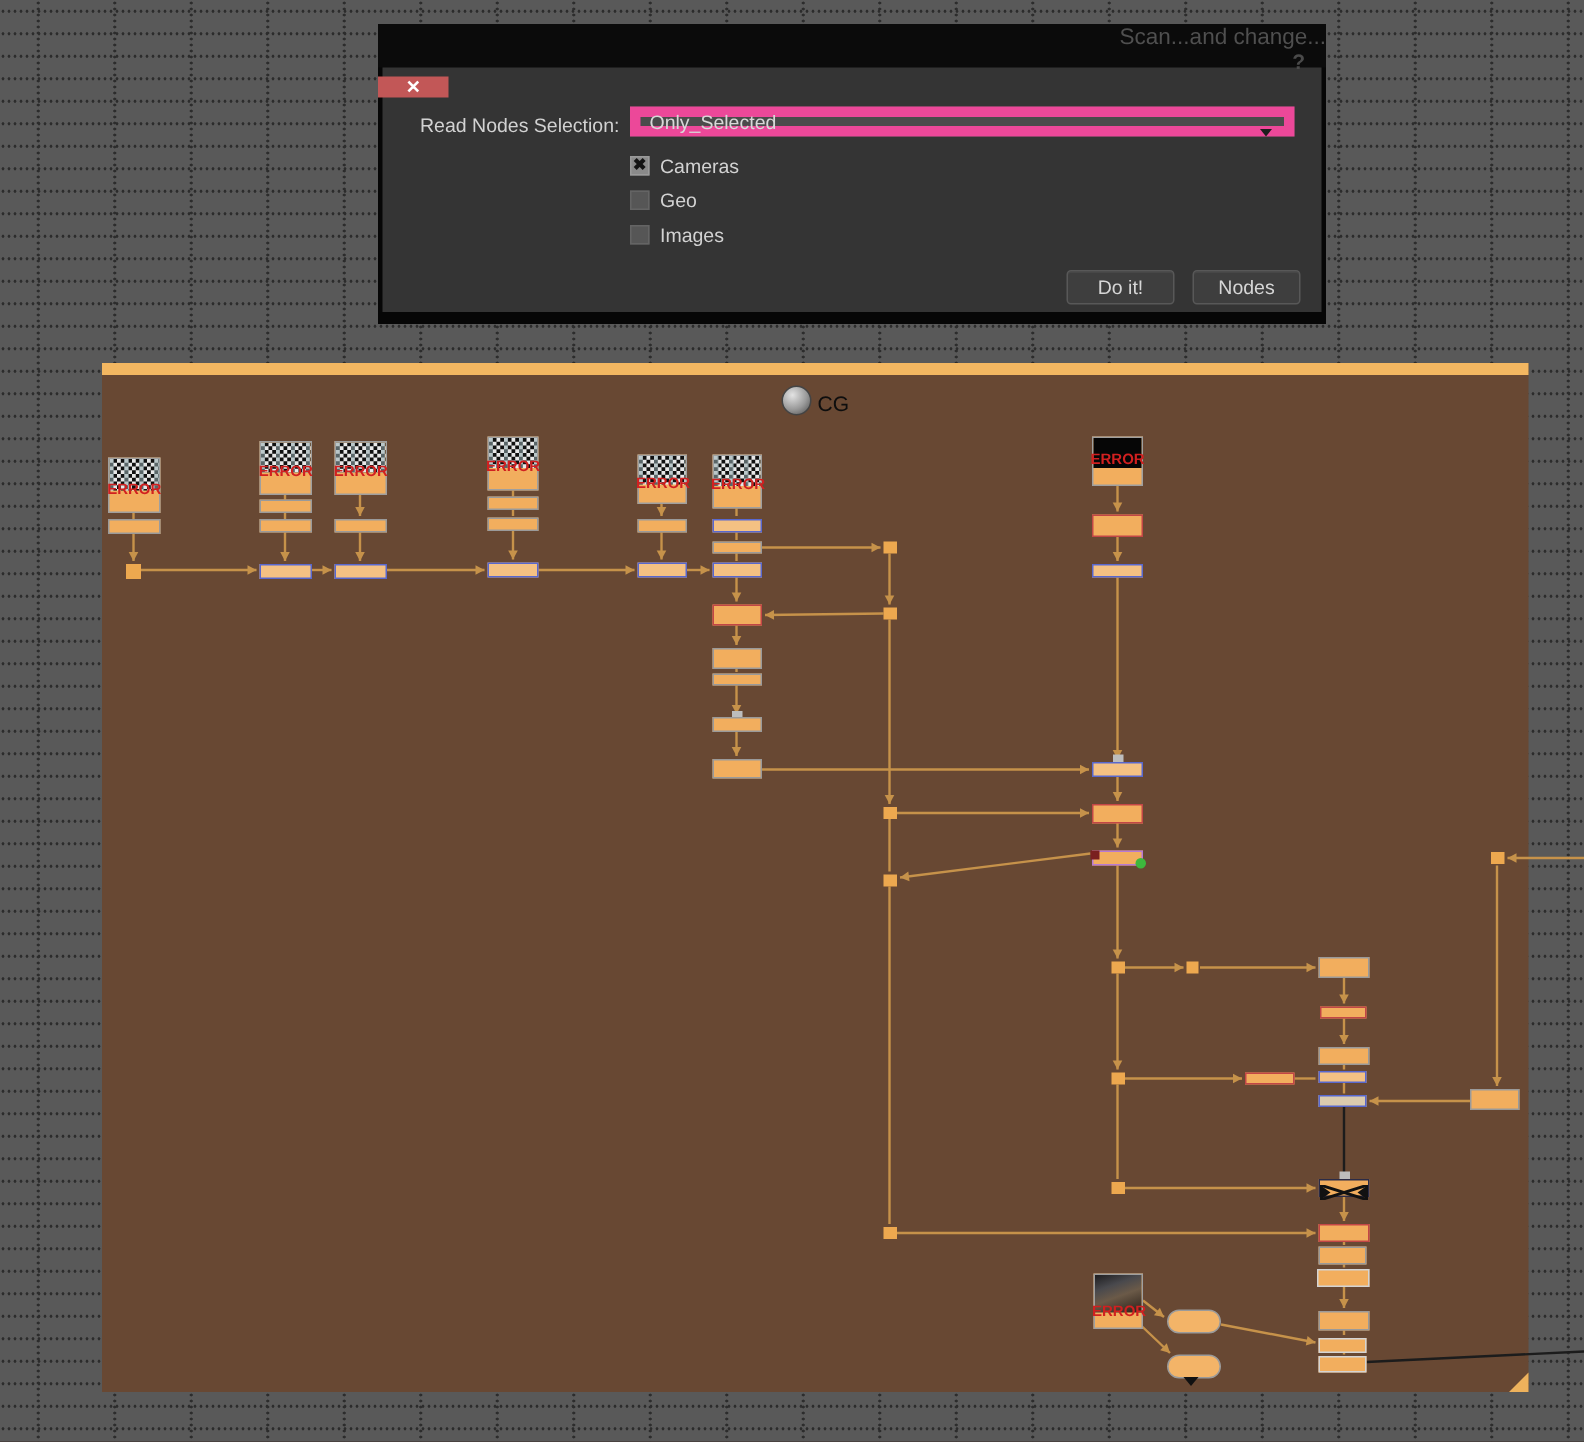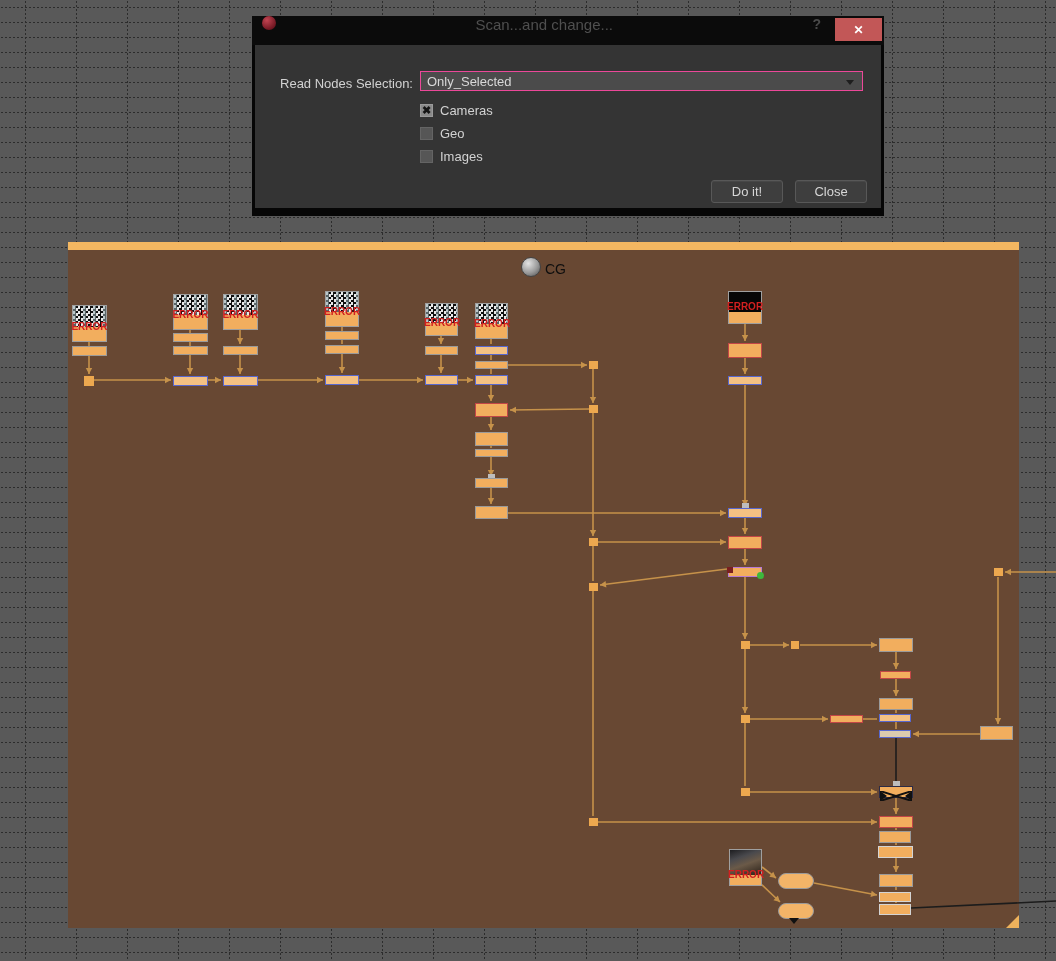--- a/index.html
+++ b/index.html
@@ -49,32 +49,32 @@
       border-top:6px solid #111;}
   .cg{position:absolute;left:521px;top:257px;z-index:3;display:flex;align-items:flex-end;}
   .sphere{display:inline-block;width:18px;height:18px;border-radius:50%;
       background:radial-gradient(circle at 35% 30%,#e3e3e3,#9a9a9a 55%,#555 95%);
       border:1px solid #444;}
   .cg-label{margin-left:4px;color:#0e0e0e;font-size:14px;line-height:15px;}
   
   .dialog{position:absolute;left:252px;top:16px;width:632px;height:200px;z-index:10;
       background:#343434;border:3px solid #060606;border-bottom-width:8px;box-sizing:border-box;}
   .titlebar{position:absolute;left:-3px;top:-3px;width:632px;height:29px;background:#0b0b0b;
-      display:flex;align-items:flex-start;}
+      display:flex;align-items:flex-end;flex-direction:column;}
   .app-icon{width:14px;height:14px;border-radius:50%;margin-left:10px;
       background:radial-gradient(circle at 35% 30%,#c24452,#6d141f 75%);}
   .title{flex:1;text-align:center;color:#4f4f4f;font-size:15px;}
   .help{color:#4a4a4a;font-size:14px;font-weight:bold;margin-right:14px;cursor:default;}
   .close{width:47px;height:23px;margin-right:2px;margin-top:2px;align-self:flex-start;
       background:#c25757;color:#fff;font-size:12px;font-weight:bold;
       display:flex;align-items:center;justify-content:center;cursor:default;}
   .fld-label{position:absolute;left:20px;top:57px;width:138px;text-align:right;
       color:#d2d2d2;font-size:13px;}
   .dropdown{position:absolute;left:165px;top:52px;width:443px;height:20px;
-      background:#4b4b4b;border:1px solid #ec4899;box-sizing:border-box;
+      background:#4b4b4b;border:7px solid #ec4899;box-sizing:border-box;
       display:flex;align-items:center;color:#d8d8d8;font-size:13px;padding-left:6px;}
   .dd-arrow{position:absolute;right:8px;top:8px;width:0;height:0;
       border-left:4px solid transparent;border-right:4px solid transparent;
       border-top:5px solid #1e1e1e;}
   .cb-group{position:absolute;left:165px;top:80px;}
   .cb-row{display:flex;align-items:center;height:23px;}
   .cb-box{width:13px;height:13px;background:#565656;border:1px solid #646464;
       box-sizing:border-box;display:flex;align-items:center;justify-content:center;
       color:#141414;font-size:11px;font-weight:bold;line-height:1;}
   .cb-box.checked{background:#8a8a8a;border-color:#9a9a9a;}
@@ -337,16 +337,16 @@
         <div class="cb-row">
           <span class="cb-box"></span>
           <span class="cb-label">Geo</span>
         </div>
         <div class="cb-row">
           <span class="cb-box"></span>
           <span class="cb-label">Images</span>
         </div>
       </div>
     <button class="btn doit">Do it!</button>
-    <button class="btn closebtn">Close</button>
+    <button class="btn closebtn">Nodes</button>
   </div>
 
 </div>
 
 </body></html>

